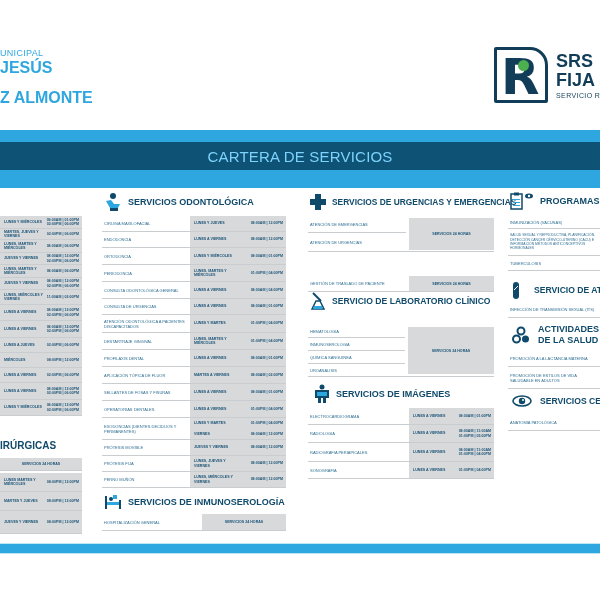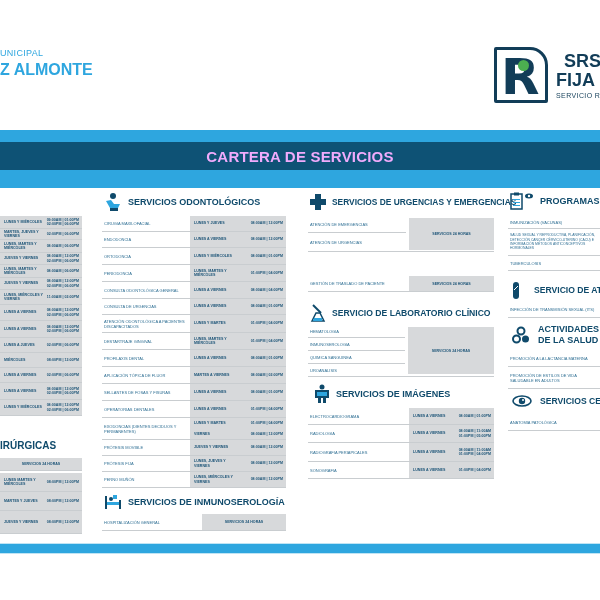--- a/index.html
+++ b/index.html
@@ -3,34 +3,34 @@
 <meta charset="utf-8">
 <style>
   * { box-sizing: border-box; margin: 0; padding: 0; }
   html, body { width: 600px; height: 600px; background: #ffffff; overflow: hidden; font-family: "Liberation Sans", sans-serif; }
   .page { position: relative; width: 600px; height: 600px; }
 
   
   .hdr-left { position: absolute; left: 0; top: 48px; width: 200px; }
   .hdr-left .sub { font-size: 9px; color: #2ea6df; letter-spacing: 0.3px; }
   .hdr-left .l1 { font-size: 16px; font-weight: bold; color: #2ea6df; line-height: 18px; margin-top: 1px; }
-  .hdr-left .l2 { font-size: 16px; font-weight: bold; color: #2ea6df; line-height: 18px; margin-top: 3px; }
+  .hdr-left .l2 { font-size: 16px; font-weight: bold; color: #2ea6df; line-height: 18px; margin-top: 12px; }
 
   .logo { position: absolute; left: 494px; top: 47px; width: 54px; height: 56px; border: 3px solid #123d58; border-radius: 2px 18px 2px 2px; background: #fff; }
   .logo .r { position: absolute; left: 4px; top: 2px; font-size: 50px; line-height: 50px; font-weight: bold; color: #123d58; font-family: "DejaVu Sans", sans-serif; }
   .logo .dot { position: absolute; left: 21px; top: 10px; width: 11px; height: 11px; border-radius: 50%; background: #4caf50; }
   .logo-text { position: absolute; left: 556px; top: 52px; }
-  .logo-text .a { font-size: 18px; font-weight: bold; color: #123d58; line-height: 19px; margin-left: 8px; }
+  .logo-text .a { font-size: 18px; font-weight: bold; color: #123d58; line-height: 19px; }
   .logo-text .b { font-size: 18px; font-weight: bold; color: #123d58; line-height: 19px; }
   .logo-text .c { font-size: 7px; color: #123d58; letter-spacing: 0.4px; margin-top: 2px; white-space: nowrap; }
 
   
   .band-top { position: absolute; left: 0; top: 130px; width: 600px; height: 12px; background: #2ea6df; }
   .banner { position: absolute; left: 0; top: 142px; width: 600px; height: 28px; background: #0e5275; display: flex; align-items: center; justify-content: center; }
-  .banner span { color: #f0abfc; font-weight: bold; font-size: 15px; letter-spacing: 0.2px; }
+  .banner span { color: #7dd3fc; font-weight: normal; font-size: 15px; letter-spacing: 0.2px; }
   .band-bot { position: absolute; left: 0; top: 170px; width: 600px; height: 18px; background: #2ea6df; }
   .footer-band { position: absolute; left: 0; top: 543px; width: 600px; height: 11px; background: #2ea6df; border-top: 1px solid #bfe4f4; border-bottom: 1px solid #bfe4f4; }
 
   
   .sec-title { position: absolute; font-weight: bold; color: #0f4a6b; white-space: nowrap; display: flex; align-items: center; }
   .sec-title .ico { display: inline-flex; align-items: center; justify-content: center; color: #0f4a6b; margin-right: 6px; }
 
   
   .tbl { position: absolute; }
   .row { display: flex; align-items: stretch; border-bottom: 1px solid #c9cdd0; }
@@ -44,20 +44,21 @@
   .simple-row { border-bottom: 1px solid #c9cdd0; font-size: 4px; color: #2f6f94; display: flex; align-items: center; padding-left: 2px; line-height: 5px; }
   .merged { position: absolute; background: #d7d9db; font-size: 3.6px; font-weight: bold; color: #1d5578; display: flex; align-items: center; justify-content: center; }
 </style>
 </head>
 <body>
 
 <div class="page">
 
   <div class="hdr-left">
     <div class="sub">UNICIPAL</div>
+    <div class="l1">JESÚS</div>
     <div class="l2">Z ALMONTE</div>
   </div>
 
   <div class="logo">
     <span class="r">R</span>
     <span class="dot"></span>
   </div>
   <div class="logo-text">
     <div class="a">SRS</div>
     <div class="b">FIJA</div>
@@ -154,21 +155,21 @@
   </div>
 
   <div class="sec-title" style="left:104px; top:192px; font-size:9px;">
     <span class="ico">
       <svg width="18" height="20" viewBox="0 0 18 20">
           <circle cx="9" cy="4" r="3" fill="#0f4a6b"></circle>
           <path d="M2 9 L6 16 L14 16 L16 12 L10 12 L7 8 Z" fill="#2ea6df"></path>
           <rect x="6" y="16" width="8" height="3" fill="#0f4a6b"></rect>
         </svg>
     </span>
-    <span>SERVICIOS ODONTOLÓGICOS</span>
+    <span>SERVICIOS ODONTOLÓGICA</span>
   </div>
   <div class="tbl" style="left:102px; top:216px; width:184px;">
     <div class="row" style="height:16px;">
         <div class="name" style="width:88px;">CIRUGÍA MAXILOFACIAL</div>
         <div class="days" style="width:50px;">LUNES Y JUEVES</div>
         <div class="hrs" style="width:46px;">08:00AM | 12:00PM</div>
       </div>
     <div class="row" style="height:16px;">
         <div class="name" style="width:88px;">ENDODONCIA</div>
         <div class="days" style="width:50px;">LUNES A VIERNES</div>
@@ -288,21 +289,21 @@
     <div style="position:absolute; left:0; top:35px; width:186px; border-bottom:1px solid #c9cdd0;"></div>
   </div>
 
   <div class="tbl" style="left:308px; top:276px; width:186px;">
     <div class="row" style="height:16px;">
         <div class="name" style="width:101px;">GESTIÓN DE TRASLADO DE PACIENTE</div>
         <div class="full" style="width:85px;">SERVICIOS 24 HORAS</div>
       </div>
   </div>
 
-  <div class="sec-title" style="left:310px; top:304px; font-size:8.6px;">
+  <div class="sec-title" style="left:310px; top:292px; font-size:8.6px;">
     <span class="ico">
       <svg width="16" height="18" viewBox="0 0 16 18">
           <path d="M3 1l8 8" stroke="#0f4a6b" stroke-width="2"></path>
           <path d="M2 17 L6 9 L10 9 L14 17 Z" fill="none" stroke="#0f4a6b" stroke-width="1.5"></path>
           <path d="M4 14h8v3H3z" fill="#2ea6df"></path>
         </svg>
     </span>
     <span>SERVICIO DE LABORATORIO CLÍNICO</span>
   </div>
   <div class="tbl" style="left:308px; top:326px; width:186px; height:50px;">

